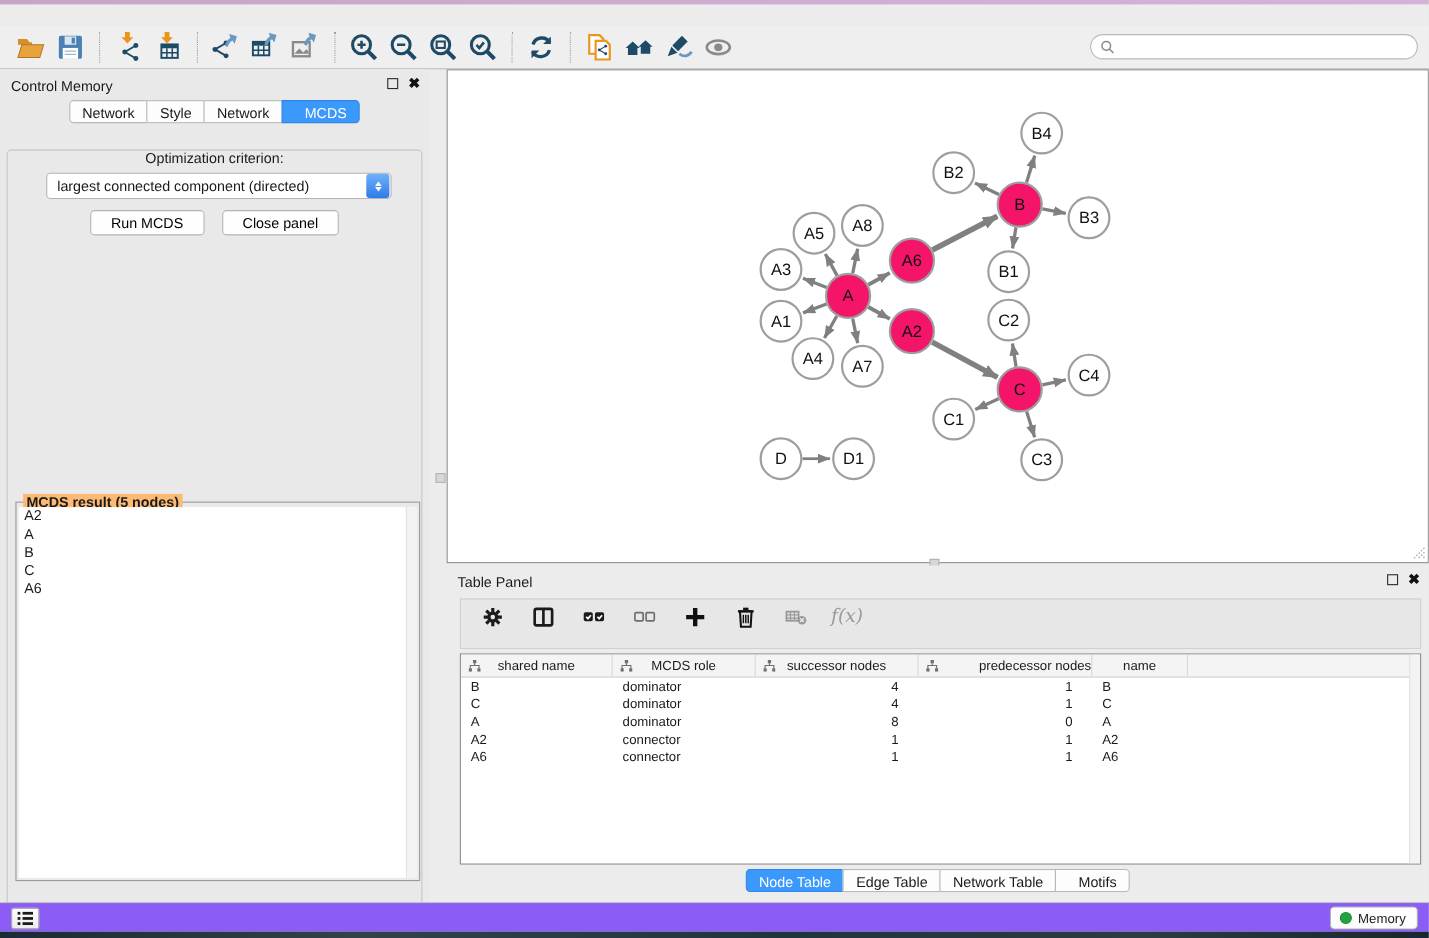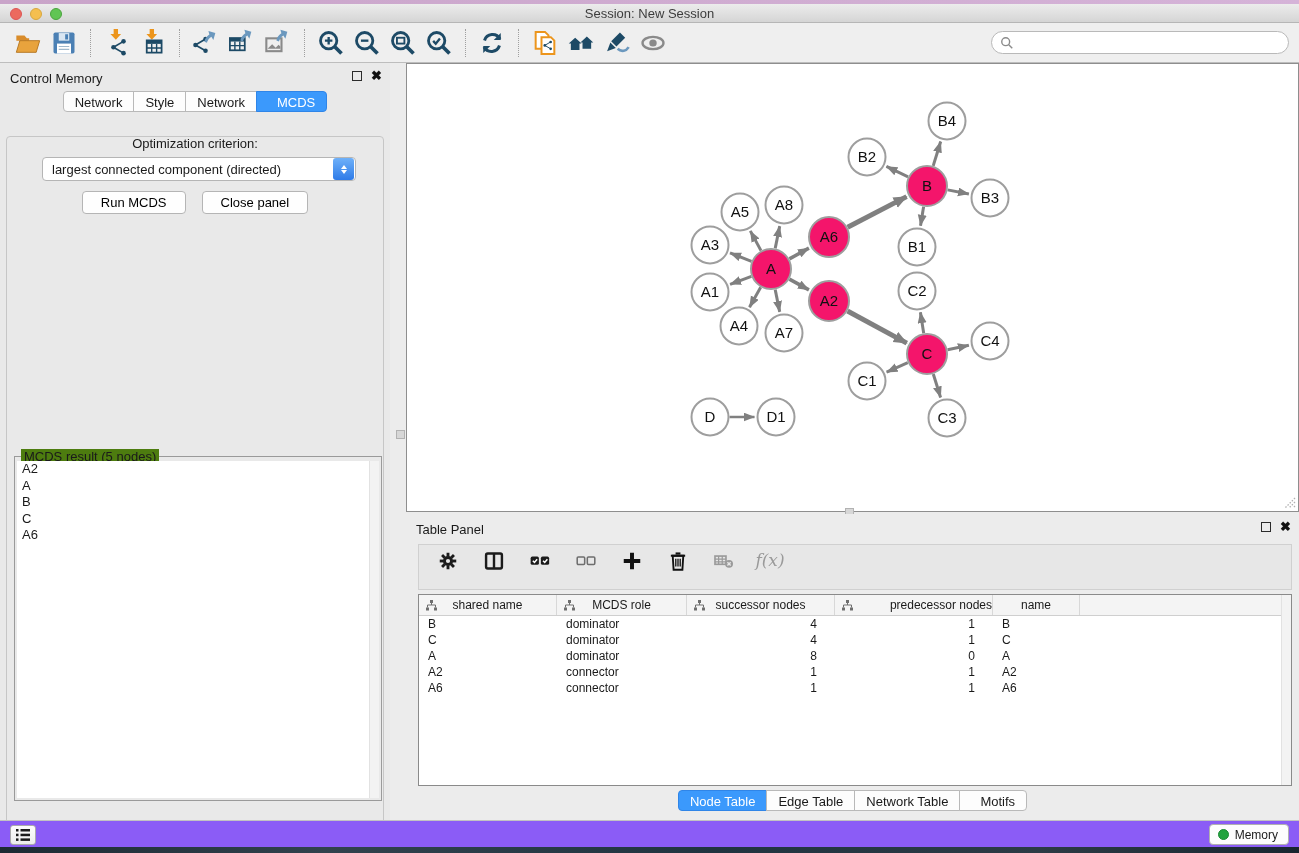--- a/index.html
+++ b/index.html
@@ -40,21 +40,21 @@
   #cp-box { position:absolute; left:6px; top:73px; width:378px; height:731px; border:1px solid #c6c6c6; border-radius:4px; }
   #opt-label { position:absolute; left:0; width:100%; top:73px; text-align:center; font-size:13px; }
   #criterion { position:absolute; left:42px; top:94px; width:314px; height:24px; background:#fff; border:1px solid #b5b5b5; border-radius:4px; display:flex; align-items:center; cursor:pointer; }
   #criterion .val { flex:1; padding-left:9px; font-size:13px; white-space:nowrap; overflow:hidden; }
   #criterion .stepper { width:21px; height:22px; border-radius:3px; background:linear-gradient(#6fb1f9,#2e7be8); margin-right:1px; display:flex; flex-direction:column; align-items:center; justify-content:center; gap:1px; }
   .chev-up { width:0;height:0;border-left:3.5px solid transparent;border-right:3.5px solid transparent;border-bottom:4.5px solid #fff; }
   .chev-dn { width:0;height:0;border-left:3.5px solid transparent;border-right:3.5px solid transparent;border-top:4.5px solid #fff; }
   #cp-buttons { position:absolute; left:0; width:100%; top:128px; display:flex; justify-content:center; gap:16px; }
   .push-btn { height:23px; padding:0 18px; background:#fefefe; border:1px solid #b5b5b5; border-radius:4px; font-size:13px; font-family:"Liberation Sans",sans-serif; cursor:pointer; }
   #mcds-box { position:absolute; left:14px; top:393px; width:368px; height:345px; border:1px solid #9a9a9a; }
-  #mcds-legend { position:absolute; left:6px; top:-8px; background:#4d7c0f; padding:0 3px; font-size:13px; }
+  #mcds-legend { position:absolute; left:6px; top:-8px; background:#fdba74; padding:0 3px; font-size:13px;font-weight:bold; }
   #mcds-inner { position:absolute; left:2px; top:4px; right:2px; bottom:2px; background:#fff; }
   #mcds-scroll { position:absolute; right:0; top:0; bottom:0; width:10px; background:#f3f3f3; border-left:1px solid #e2e2e2; }
   .mcds-item { font-size:13px; line-height:16.5px; padding-left:5px; }
 
   
   #net-window { position:absolute; left:406px; top:63px; width:893px; height:449px; background:#fff; border:1px solid #8e8e8e; }
   #net-titlebar { position:absolute; left:0; top:0; width:100%; height:24px; background:linear-gradient(#ececec,#d6d6d6); border-bottom:1px solid #aeaeae; }
   #net-titlebar .lights { top:6px; left:12px; }
   #net-titlebar .light { width:11px; height:11px; }
   #net-titlebar .title { position:absolute; left:0; right:0; top:4px; text-align:center; font-size:13px; color:#333; }
@@ -85,28 +85,20 @@
   #memory-btn { position:absolute; right:10px; top:3px; height:21px; padding:0 10px 0 8px; background:#fdfdfd; border:1px solid #b0b0b0; border-radius:4px; display:flex; align-items:center; gap:6px; font-size:12px; cursor:pointer; }
   #memory-dot { width:11px; height:11px; border-radius:50%; background:#23a33f; border:1px solid #1b8a33; }
   #desktop-bottom { position:absolute; left:0; top:847px; width:100%; height:6px; background:linear-gradient(90deg,#1c2a33,#31424d 25%,#203440 55%,#2c3b45 80%,#182630); }
 </style>
 </head>
 <body>
 
 <div id="app">
   <div id="desktop-strip"></div>
 
-  <div id="titlebar">
-    <div class="lights">
-      <span class="light red"></span>
-      <span class="light yellow"></span>
-      <span class="light green"></span>
-    </div>
-    <div class="title">Session: New Session</div>
-  </div>
 
   <div id="main-toolbar">
 
     <span class="tb-group">
         <span class="tb-btn">
           <svg width="28" height="28" viewBox="0 0 24 24">
             <path d="M2 5.5h7l2 2.5h2v2H2z" fill="#d98c2b"></path>
             <path d="M2 20l3-10h17l-3 10z" fill="#e8a33d" stroke="#b5751f" stroke-width="0.8"></path>
           </svg>
         </span>

